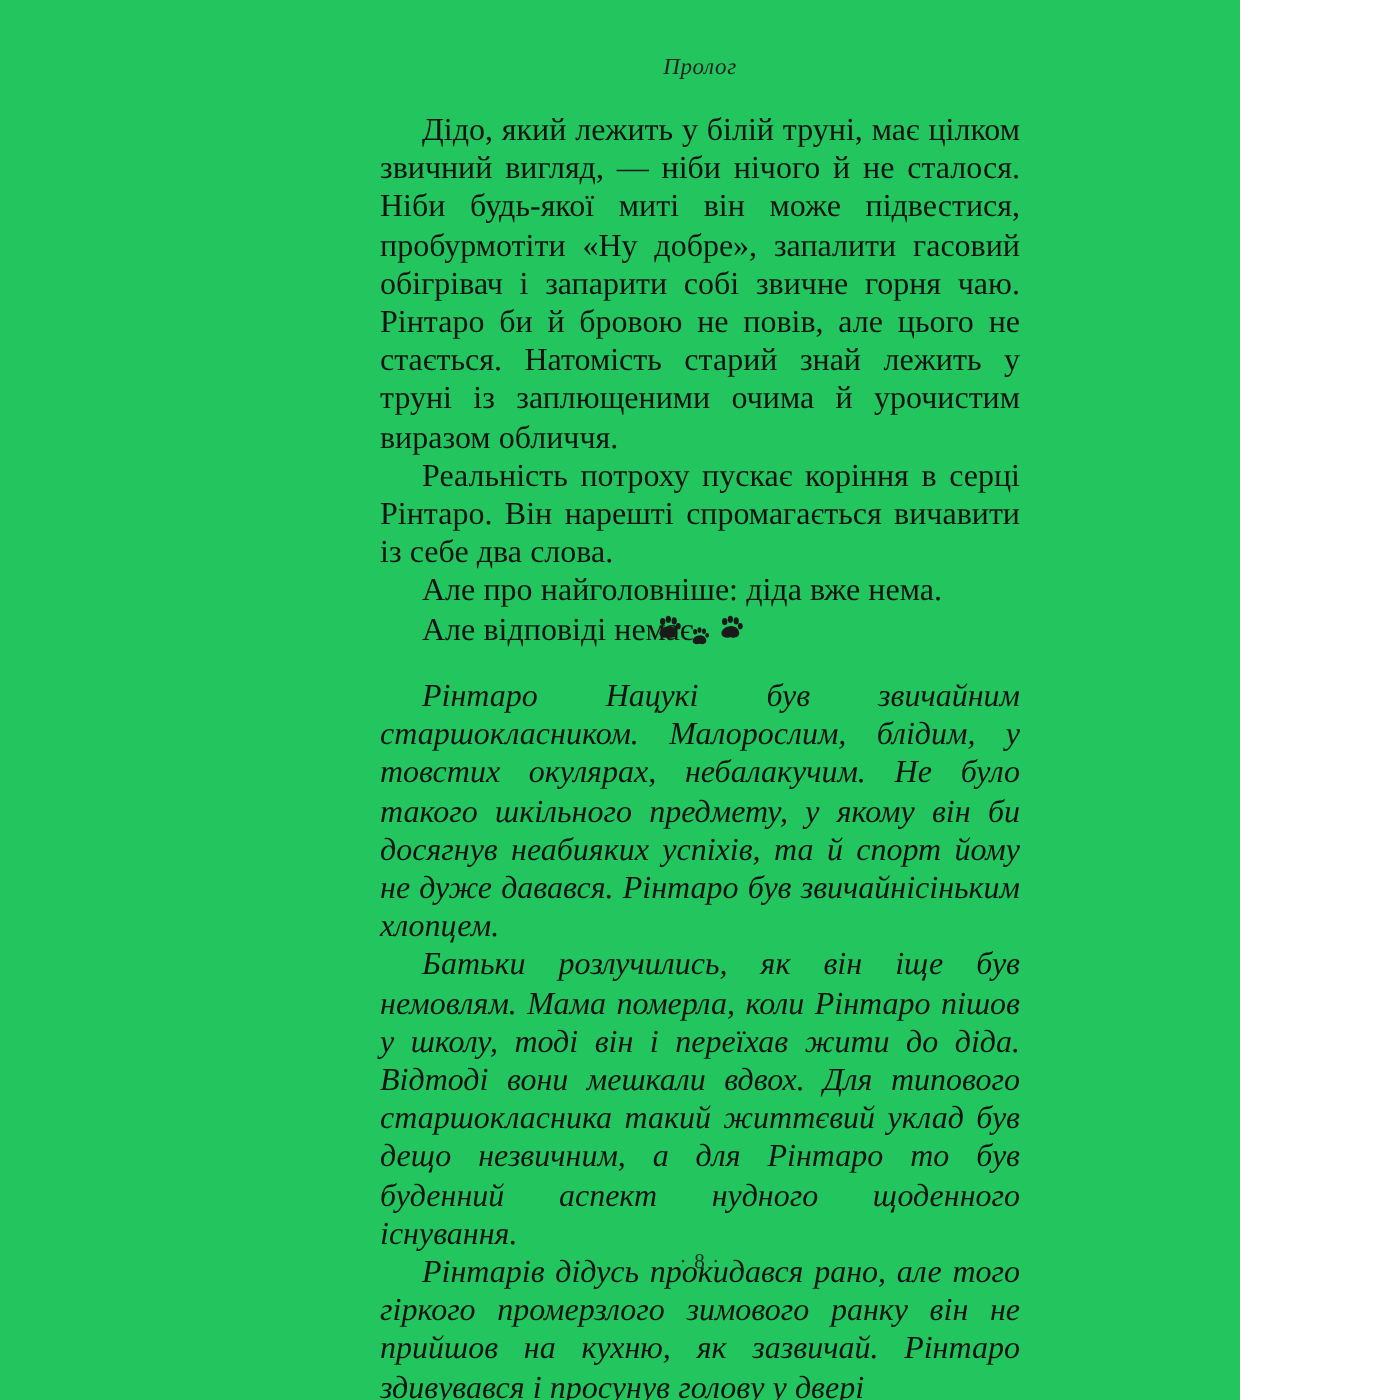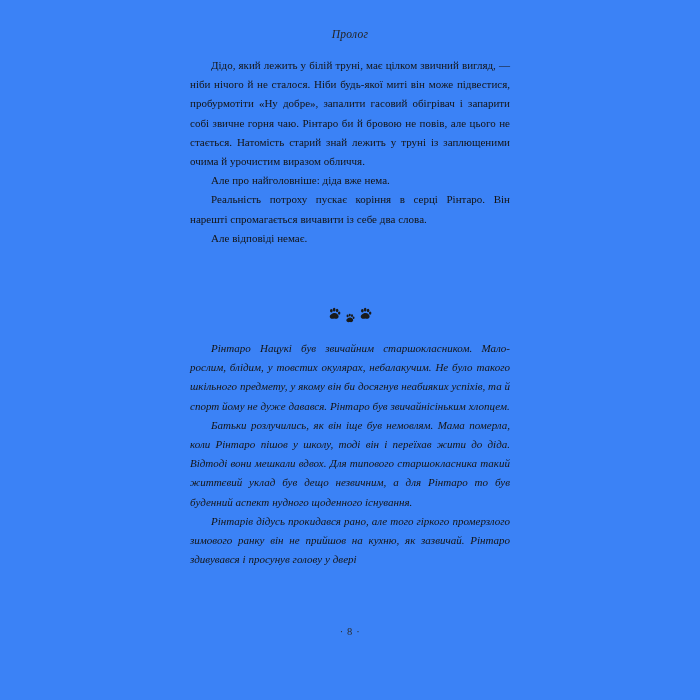--- a/index.html
+++ b/index.html
@@ -10,24 +10,24 @@
     width: 700px;
     height: 700px;
     background: #ffffff;
     font-family: "Liberation Serif", "DejaVu Serif", serif;
     color: #1b1b1b;
     overflow: hidden;
   }
 
   .page {
     position: relative;
-    width: 700px;
+    width: 620px;
     height: 700px;
     box-sizing: border-box;
-    background: #3b82f6;
+    background: #22c55e;
   }
 
   
   .running-head {
     position: absolute;
     top: 28px;
     left: 0;
     width: 700px;
     text-align: center;
     font-style: italic;
@@ -41,21 +41,21 @@
     position: absolute;
     top: 56px;
     left: 190px;
     width: 320px;
   }
 
   p.para {
     margin: 0;
     text-align: justify;
     text-justify: inter-word;
-    font-size: 11px;
+    font-size: 16px;
     line-height: 19.2px;
     text-indent: 21px;
     color: #141414;
     hyphens: manual;
     -webkit-hyphens: manual;
     word-spacing: 0.1px;
   }
 
   
   .ornament {
@@ -97,22 +97,22 @@
 </style>
 </head>
 <body>
 
 <div class="page">
 
   <div class="running-head">Пролог</div>
 
   <div class="text-block">
     <p class="para">Дідо, який лежить у білій труні, має цілком звичний ви­гляд, — ніби нічого й не сталося. Ніби будь-якої миті він може підвестися, пробурмотіти «Ну добре», запалити га­совий обігрівач і запарити собі звичне горня чаю. Рінта­ро би й бровою не повів, але цього не стається. Натомість старий знай лежить у труні із заплющеними очима й уро­чистим виразом обличчя.</p>
+    <p class="para">Реальність потроху пускає коріння в серці Рінтаро. Він нарешті спромагається вичавити із себе два слова.</p>
     <p class="para">Але про найголовніше: діда вже нема.</p>
-    <p class="para">Реальність потроху пускає коріння в серці Рінтаро. Він нарешті спромагається вичавити із себе два слова.</p>
     <p class="para">Але відповіді немає.</p>
   </div>
 
   <div class="ornament">
     <span class="paw-left">
       <svg width="13" height="13" viewBox="0 0 24 24" aria-hidden="true">
         <ellipse cx="6.2" cy="7.0" rx="2.5" ry="3.3" fill="#1a1a1a"></ellipse>
         <ellipse cx="11.4" cy="4.9" rx="2.4" ry="3.4" fill="#1a1a1a"></ellipse>
         <ellipse cx="16.8" cy="6.4" rx="2.4" ry="3.3" fill="#1a1a1a"></ellipse>
         <ellipse cx="20.6" cy="11.2" rx="2.2" ry="2.9" fill="#1a1a1a"></ellipse>

